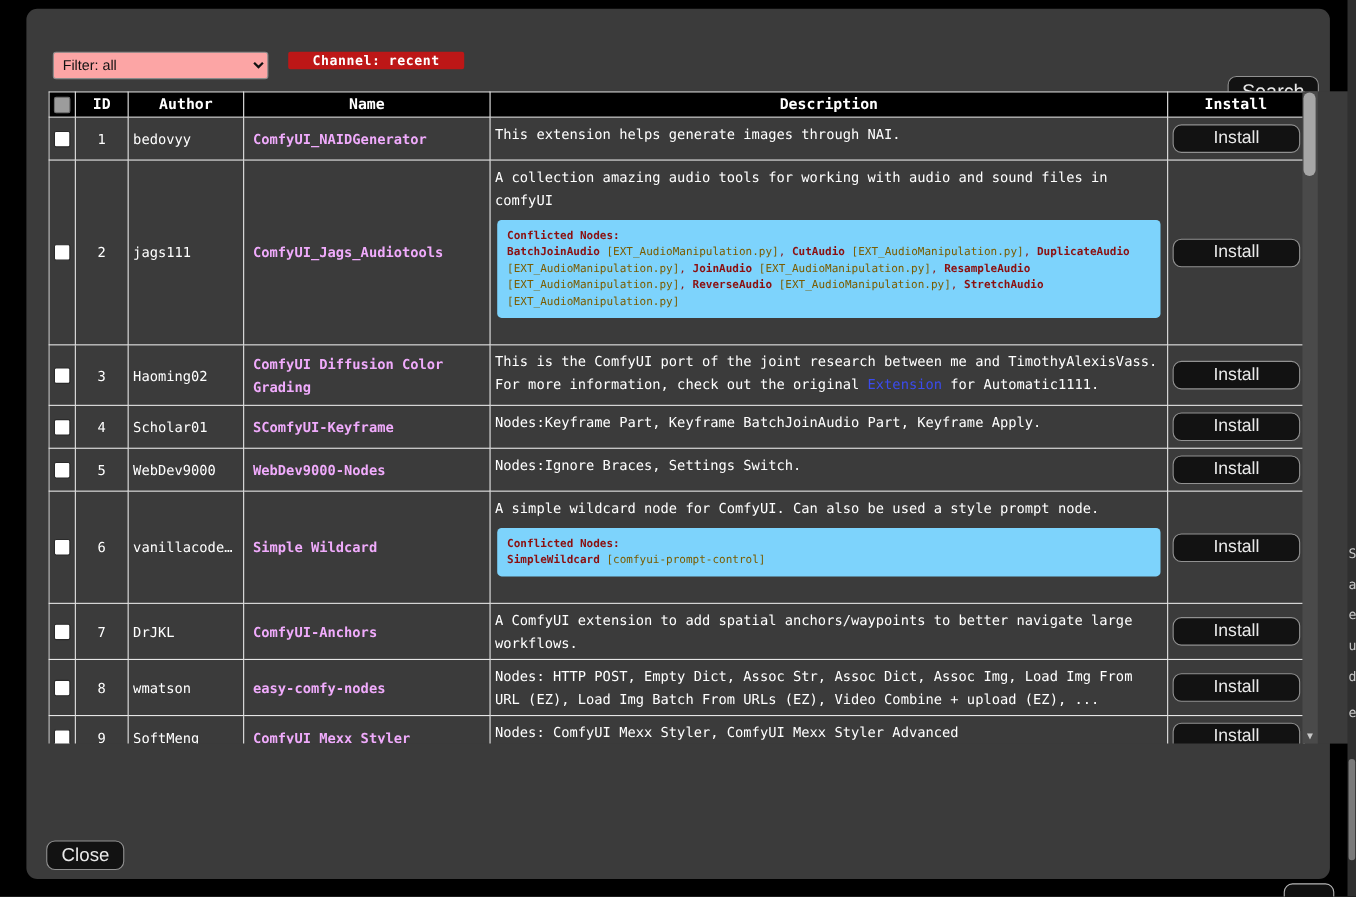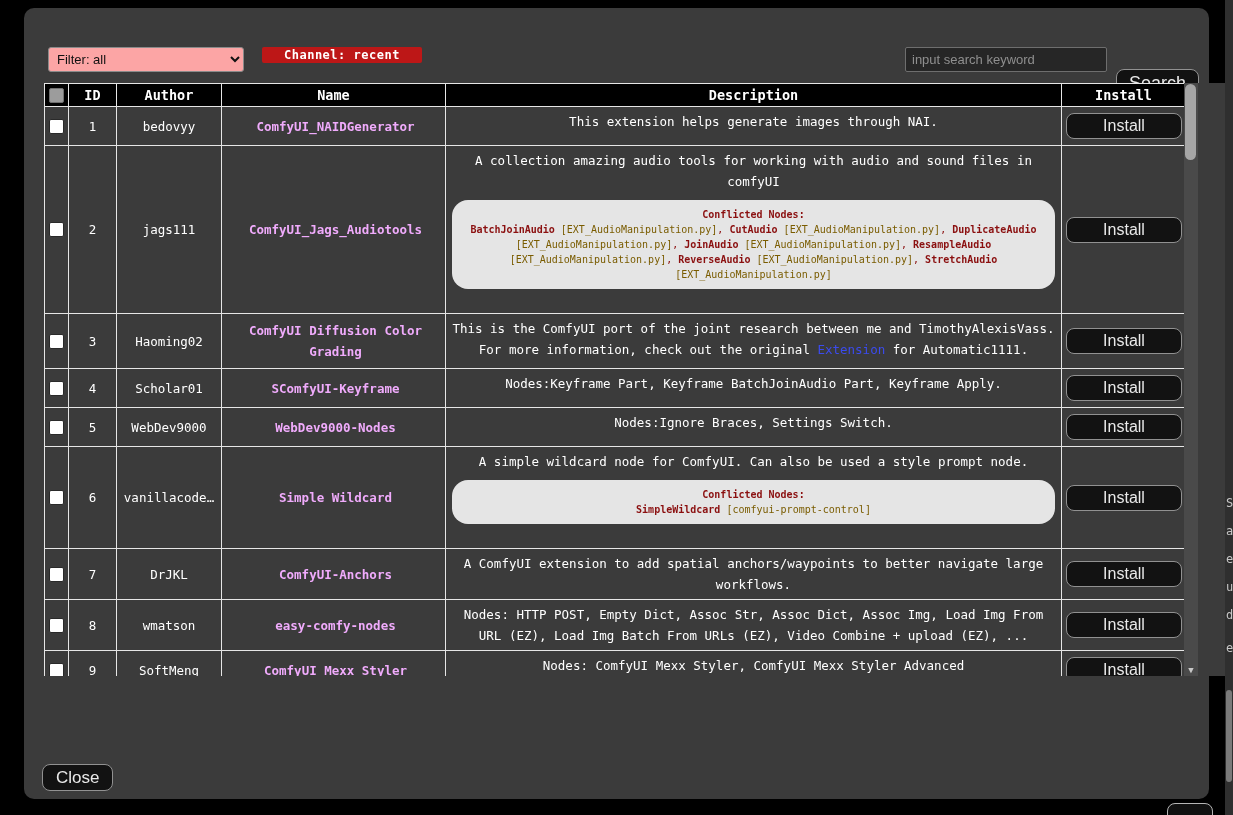--- a/index.html
+++ b/index.html
@@ -36,42 +36,42 @@
     margin-top:25px;
   }
   .search-btn{position:absolute;left:1092px;top:36px;height:29px;padding:0 12px;font-size:18px;}
   .close-btn{position:absolute;left:18px;top:731px;height:27px;padding:0 13px;font-size:17px;}
   
   .table-wrap{
     position:absolute;left:20px;top:75px;width:1189px;height:593px;
     overflow:hidden;background:#3b3b3b;
   }
   table{border-collapse:collapse;table-layout:fixed;width:1141px;}
-  th,td{border:1px solid #e6e6e6;text-align:center;}
+  th,td{border:1px solid #e6e6e6;}
   th{
     background:#000;color:#fff;font-weight:bold;font-size:13.5px;
     height:22px;padding:0;text-align:center;
   }
   td{color:#fff;font-size:12.5px;line-height:21px;vertical-align:middle;padding:6px 4px;}
   .cell-check{text-align:center;}
   .cell-id{text-align:center;}
   .cell-author{padding-left:4px;white-space:nowrap;overflow:hidden;}
   .cell-name{padding-left:8px;}
   .name-link{color:#f0abfc;font-weight:bold;text-decoration:none;}
   .cell-desc{vertical-align:top;padding:4px;}
   .desc-link{color:#3b4bee;text-decoration:none;}
   .cell-install{text-align:center;}
   .install-btn{display:block;margin:0 auto;width:116px;height:26px;font-size:16px;}
   .checkbox{
     width:13px;height:13px;background:#fff;border:1px solid #2a2a2a;
     border-radius:2px;margin:0 auto;cursor:pointer;
   }
   .checkbox.header{background:#9c9c9c;border-color:#6f6f6f;}
   .conflict{
-    background:#e5e5e5;color:#8b1010;border-radius:16px;
+    background:#7dd3fc;color:#8b1010;border-radius:4px;
     padding:7px 9px;margin:8px 2px 20px 2px;
     font-size:10px;line-height:15px;
   }
   .conflict-title{font-weight:bold;}
   .conflict .node{font-weight:bold;}
   .conflict .ext{color:#7a5c00;font-weight:normal;}
   
   .tbl-scrollbar{
     position:absolute;left:1160px;top:75px;width:14px;height:593px;
     background:#4a4a4a;
@@ -100,21 +100,20 @@
 <body>
 
 <div class="dialog">
 
   <select class="filter-select">
     <option>Filter: all</option>
   </select>
 
   <div class="channel-badge">Channel: recent</div>
 
-  <input class="search-input" type="text" placeholder="input search keyword" style="">
 
   <button class="btn search-btn">Search</button>
 
   <div class="table-wrap">
     <table>
       <colgroup>
         <col style="width:24px">
           <col style="width:48px">
           <col style="width:105px">
         <col style="width:224px">

